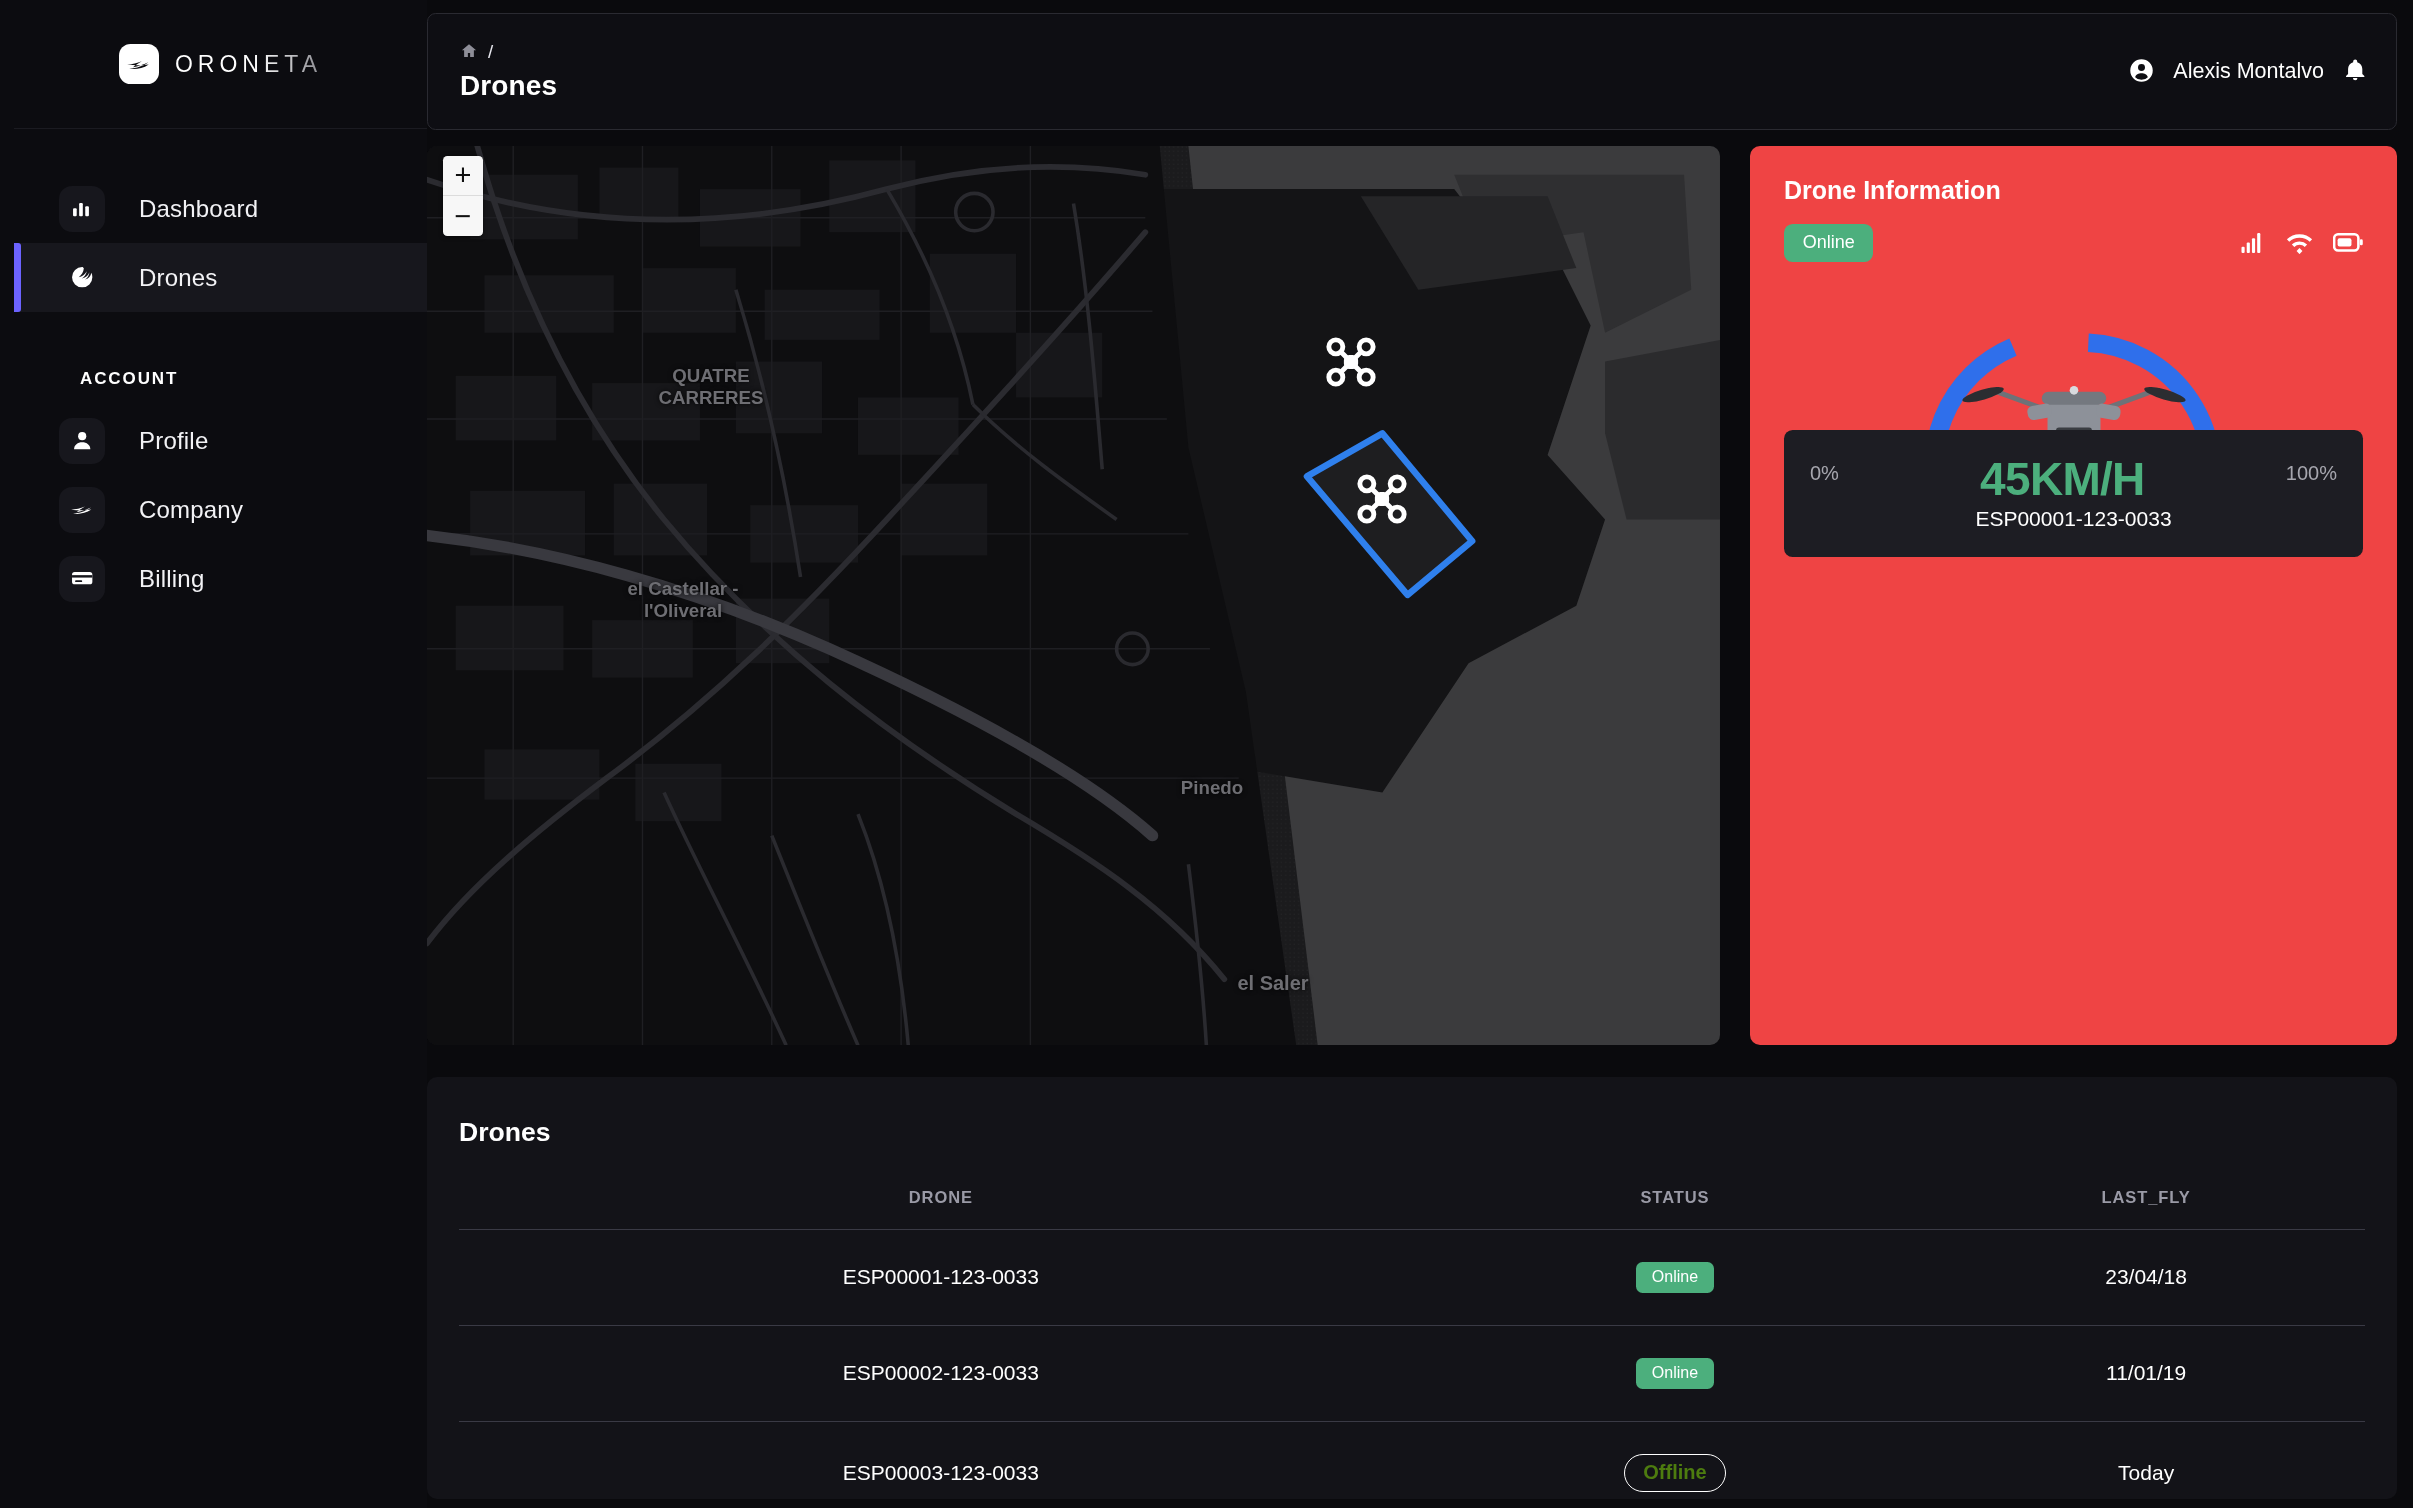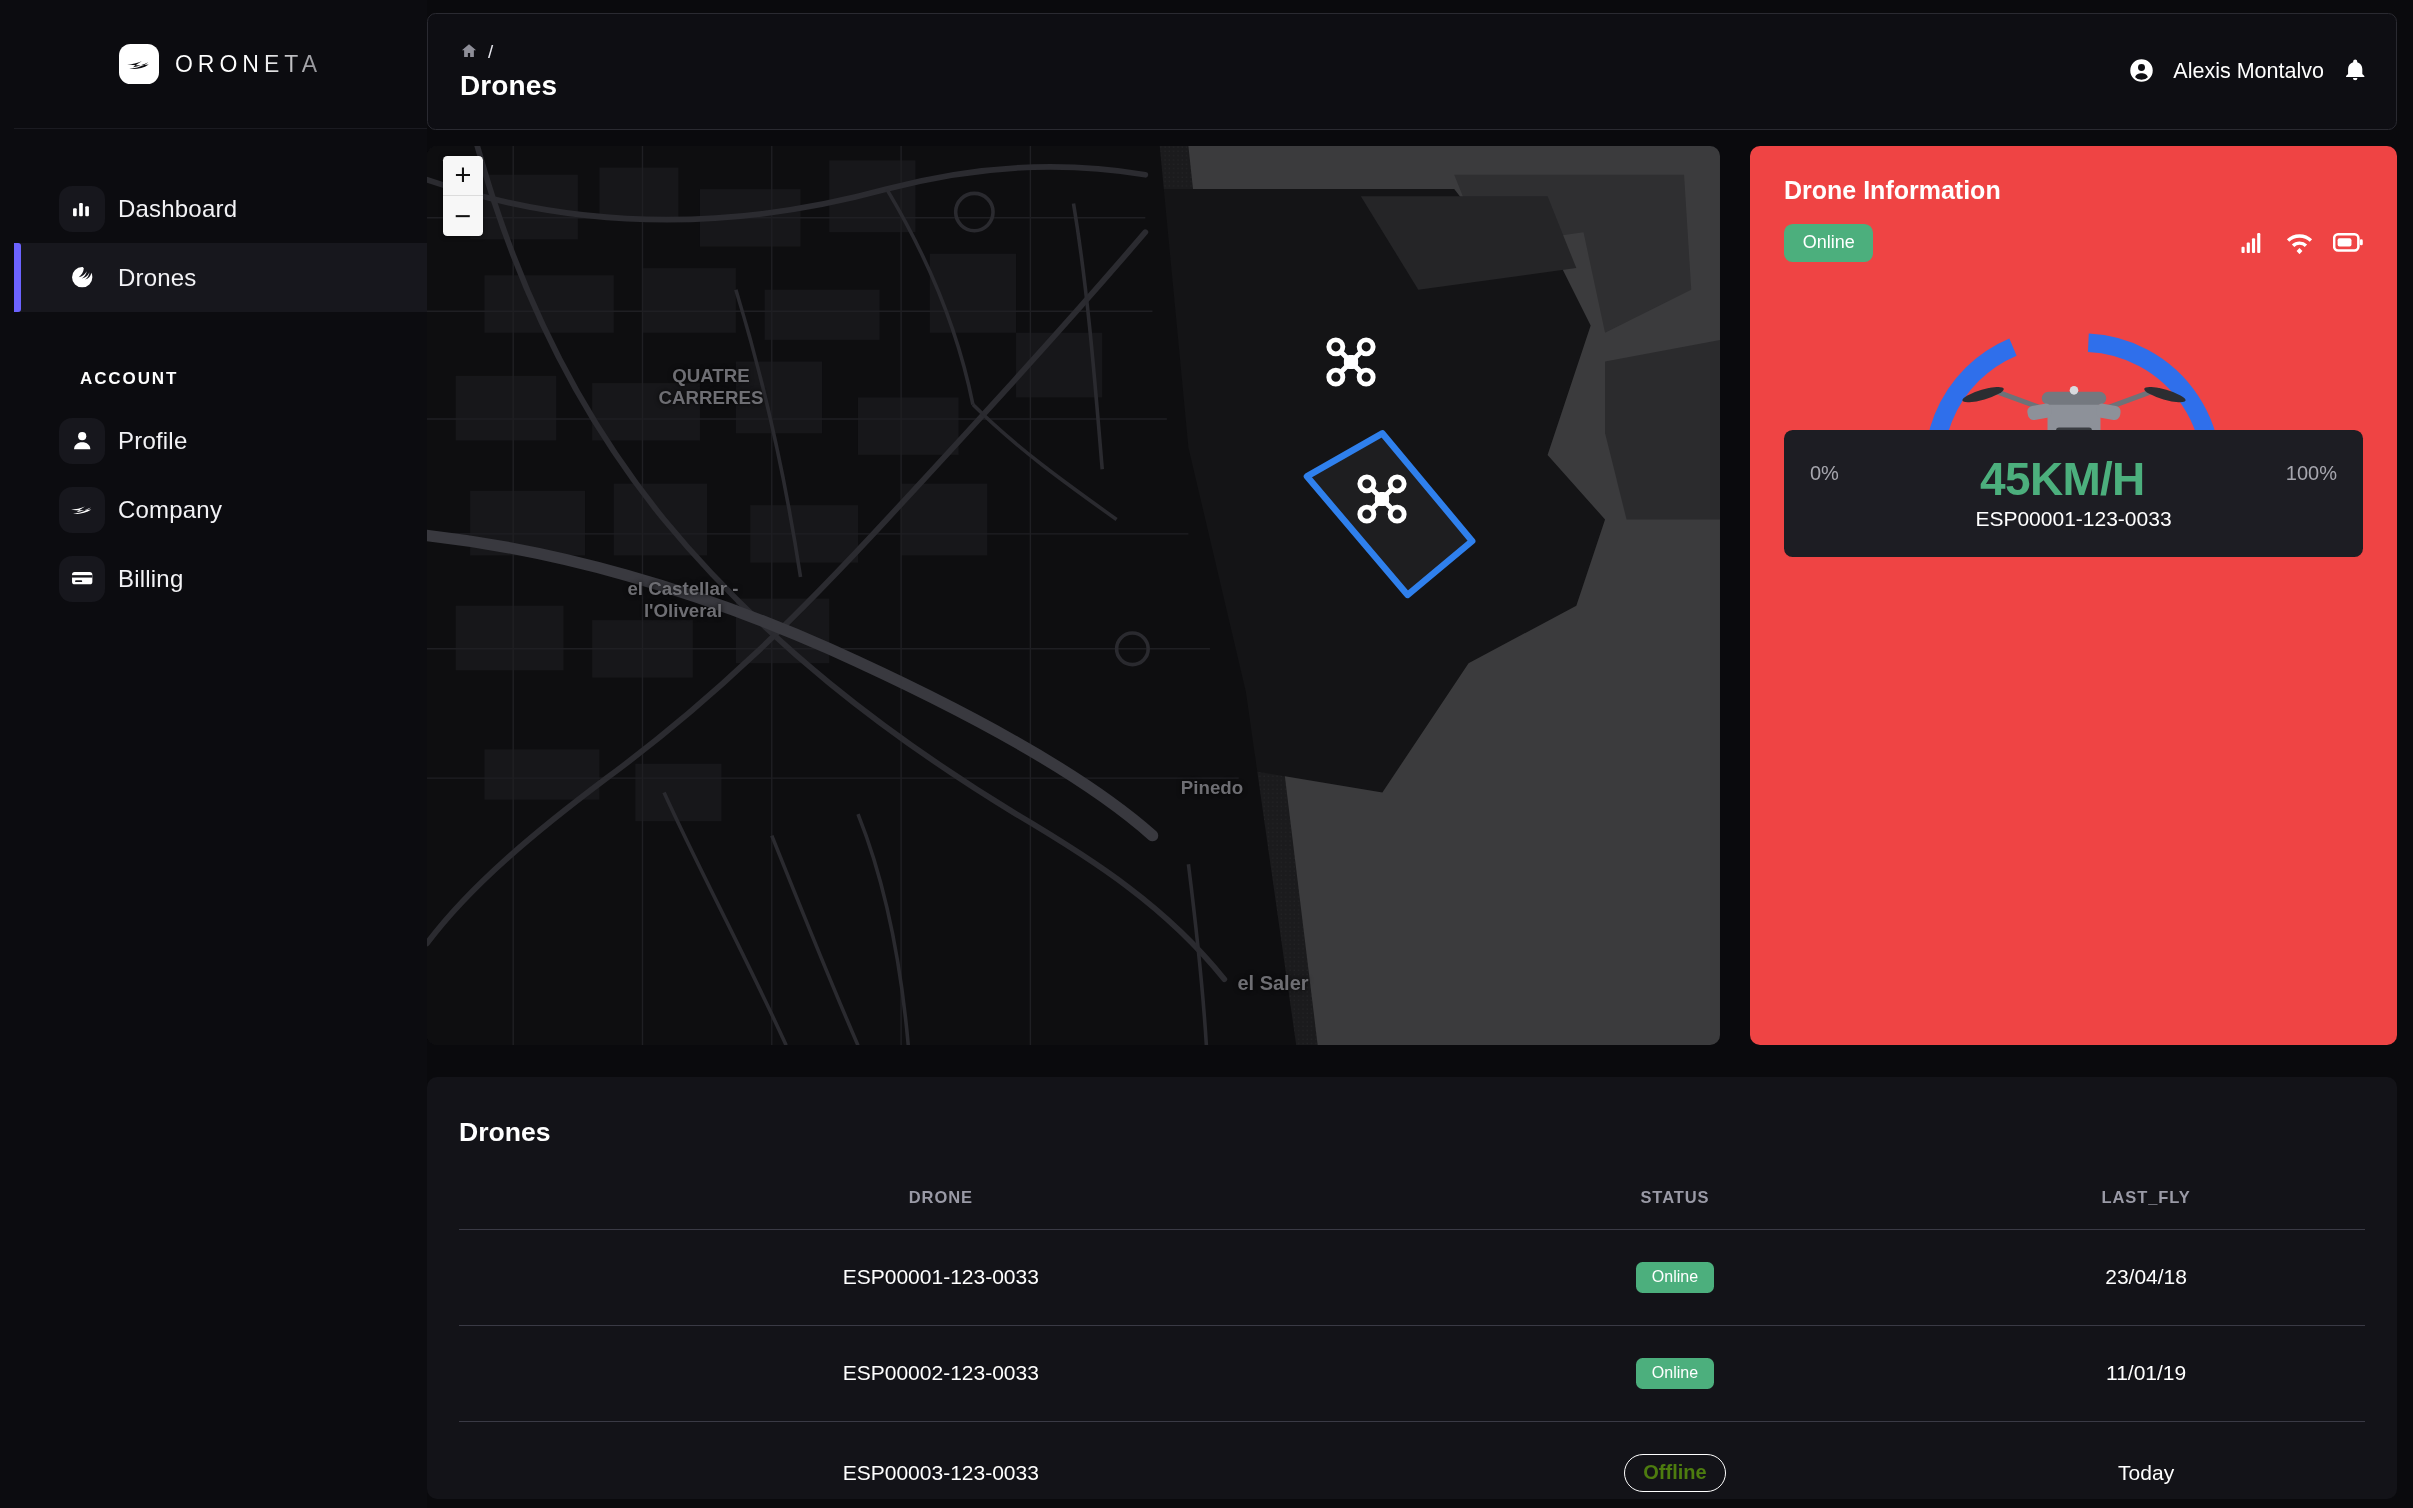--- a/index.html
+++ b/index.html
@@ -32,21 +32,21 @@
   }
   .brand-mark svg { width: 26px; height: 26px; }
   .brand-name {
     font-size: 23px; letter-spacing: 5px; font-weight: 400;
     background: linear-gradient(90deg,#ffffff 0%,#ffffff 55%,#8a8a90 100%);
     -webkit-background-clip: text; background-clip: text; color: transparent;
   }
 
   .nav { padding-top: 45px; }
   .nav-item {
-    display: flex; align-items: center; gap: 13px;
+    display: flex; align-items: center; gap: 34px;
     height: 69px; padding-left: 45px;
     position: relative; cursor: pointer;
   }
   .nav-item .bullet {
     width: 46px; height: 46px; border-radius: 13px;
     background: #17171d;
     display: flex; align-items: center; justify-content: center;
     flex: 0 0 46px;
   }
   .nav-item .bullet svg { width: 24.4px; height: 24.4px; fill: #ffffff; }

